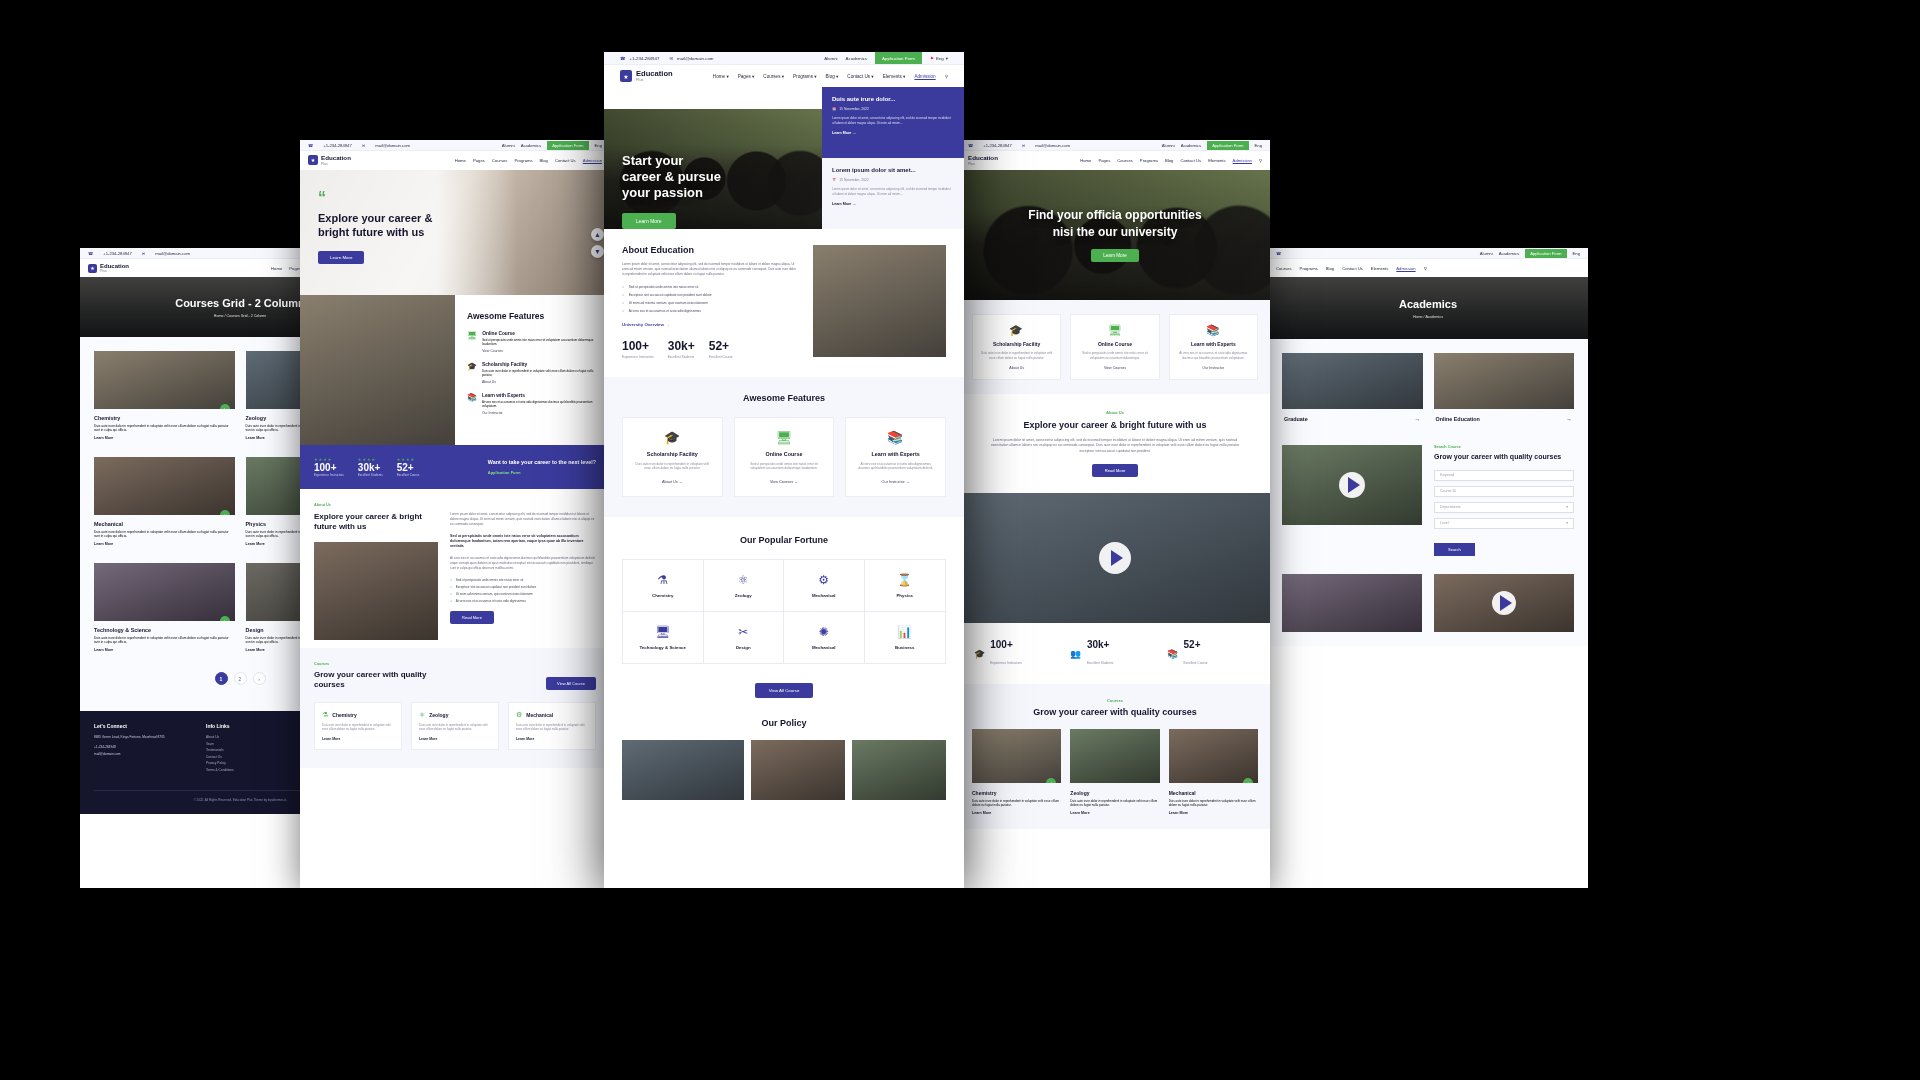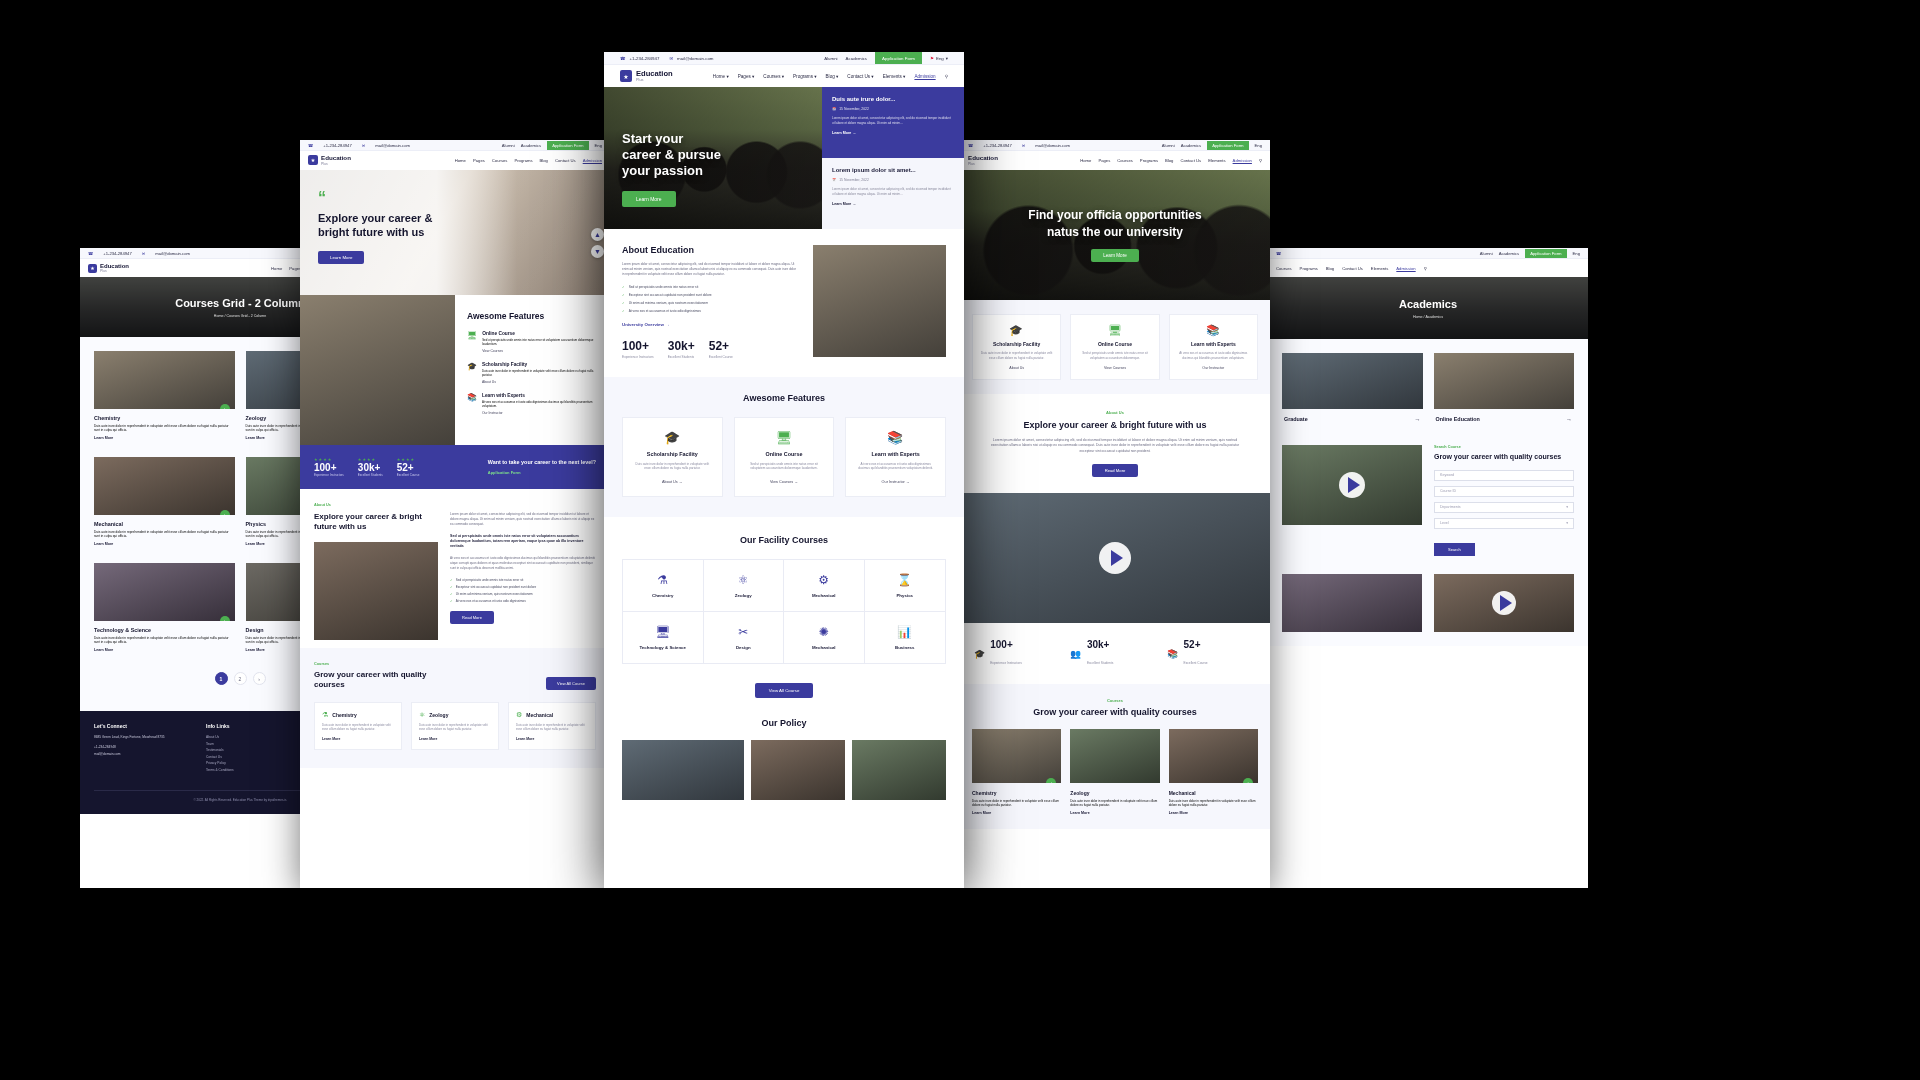--- a/index.html
+++ b/index.html
@@ -348,21 +348,21 @@
         <span>Contact Us</span>
         <span>Elements</span>
         <span class="adm">Admission</span>
         <span>⚲</span>
       </div>
     </div>
     <div class="hero" style="height:130px;display:flex;flex-direction:column;align-items:center;justify-content:center;">
       <div class="photo"></div>
         <div class="shade"></div>
       <div class="hero-txt" style="font-size:12px;">Find your officia opportunities</div>
-      <div class="hero-txt" style="font-size:12px;margin-top:3px;">natus the our university</div>
+      <div class="hero-txt" style="font-size:12px;margin-top:3px;">nisi the our university</div>
       <div class="btn-green" style="position:relative;margin-top:10px;padding:4px 12px;font-size:4.6px;border-radius:2px;">Learn More</div>
     </div>
     <div style="background:#f6f7fd;padding:14px 12px;">
       <div style="display:grid;grid-template-columns:1fr 1fr 1fr;gap:9px;">
         <div class="card" style="padding:9px 6px;">
           <div class="ic" style="font-size:11px;">🎓</div>
           <div class="ct" style="font-size:5px;margin-top:4px;">Scholarship Facility</div>
           <div class="cp" style="font-size:3px;margin-top:4px;">Duis aute irure dolor in reprehenderit in voluptate velit esse cillum dolore eu fugiat nulla pariatur.</div>
           <div class="cl" style="font-size:3.6px;margin-top:6px;">About Us</div>
         </div>
@@ -638,21 +638,21 @@
         <span><span>Courses</span> <span>▾</span></span>
         <span><span>Programs</span> <span>▾</span></span>
         <span><span>Blog</span> <span>▾</span></span>
         <span><span>Contact Us</span> <span>▾</span></span>
         <span><span>Elements</span> <span>▾</span></span>
         <span class="adm">Admission</span>
         <span style="color:#44445e;">⚲</span>
       </div>
     </div>
 
-    <div style="display:flex;height:142px;">
+    <div style="display:flex;height:142px;align-items:flex-end;">
       <div class="hero" style="flex:1;padding:44px 0 0 18px;">
         <div class="photo"></div><div class="shade"></div>
         <div class="hero-txt" style="font-size:13px;line-height:1.22;">Start your</div>
         <div class="hero-txt" style="font-size:13px;line-height:1.22;">career &amp; pursue</div>
         <div class="hero-txt" style="font-size:13px;line-height:1.22;">your passion</div>
         <div class="btn-green" style="position:relative;margin-top:12px;padding:5px 14px;font-size:5px;border-radius:2px;">Learn More</div>
       </div>
       <div style="width:142px;">
         <div class="newsbox" style="height:71px;padding:9px 10px;">
           <div class="news-title" style="font-size:6px;">Duis aute irure dolor...</div>
@@ -746,21 +746,21 @@
           <div class="ct" style="font-size:5.4px;margin-top:6px;">Learn with Experts</div>
           <div class="cp" style="font-size:3.1px;margin-top:5px;">At vero eos et accusamus et iusto odio dignissimos ducimus qui blanditiis praesentium voluptatum deleniti.</div>
           <div class="cl" style="font-size:3.8px;margin-top:9px;">
             <span>Our Instructor</span> <span>→</span>
           </div>
         </div>
       </div>
     </div>
 
     <div style="background:#fff;padding:18px 18px 16px;">
-      <div class="sec-title" style="font-size:9px;">Our Facility Courses</div>
+      <div class="sec-title" style="font-size:9px;">Our Popular Fortune</div>
       <div style="display:grid;grid-template-columns:repeat(4,1fr);gap:0;margin-top:14px;border:1px solid #e9ebf4;">
         <div class="cat" style="padding:13px 4px;border:0;border-right:1px solid #e9ebf4;border-bottom:1px solid #e9ebf4;">
           <div class="ci" style="font-size:12px;">⚗</div>
           <div style="font-size:4.4px;margin-top:6px;font-weight:600;">Chemistry</div>
         </div>
         <div class="cat" style="padding:13px 4px;border:0;border-right:1px solid #e9ebf4;border-bottom:1px solid #e9ebf4;">
           <div class="ci" style="font-size:12px;">⚛</div>
           <div style="font-size:4.4px;margin-top:6px;font-weight:600;">Zeology</div>
         </div>
         <div class="cat" style="padding:13px 4px;border:0;border-right:1px solid #e9ebf4;border-bottom:1px solid #e9ebf4;">

